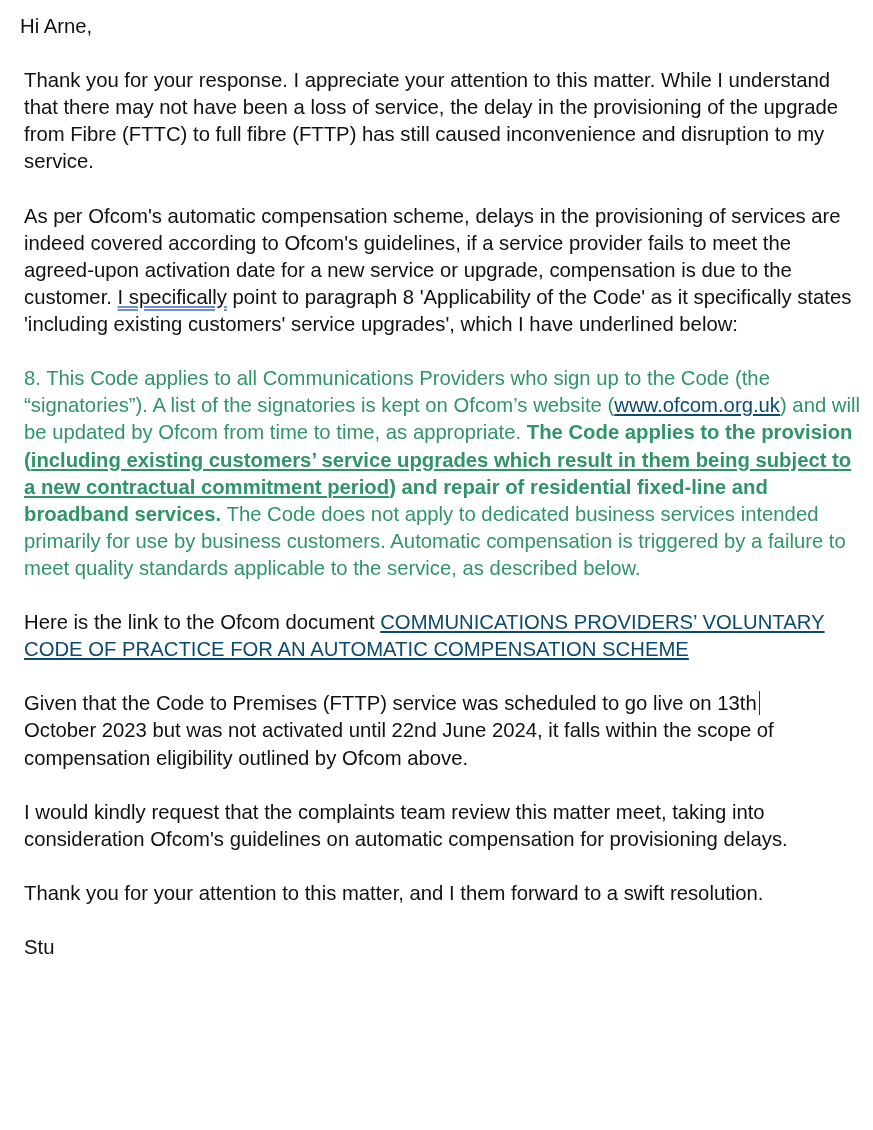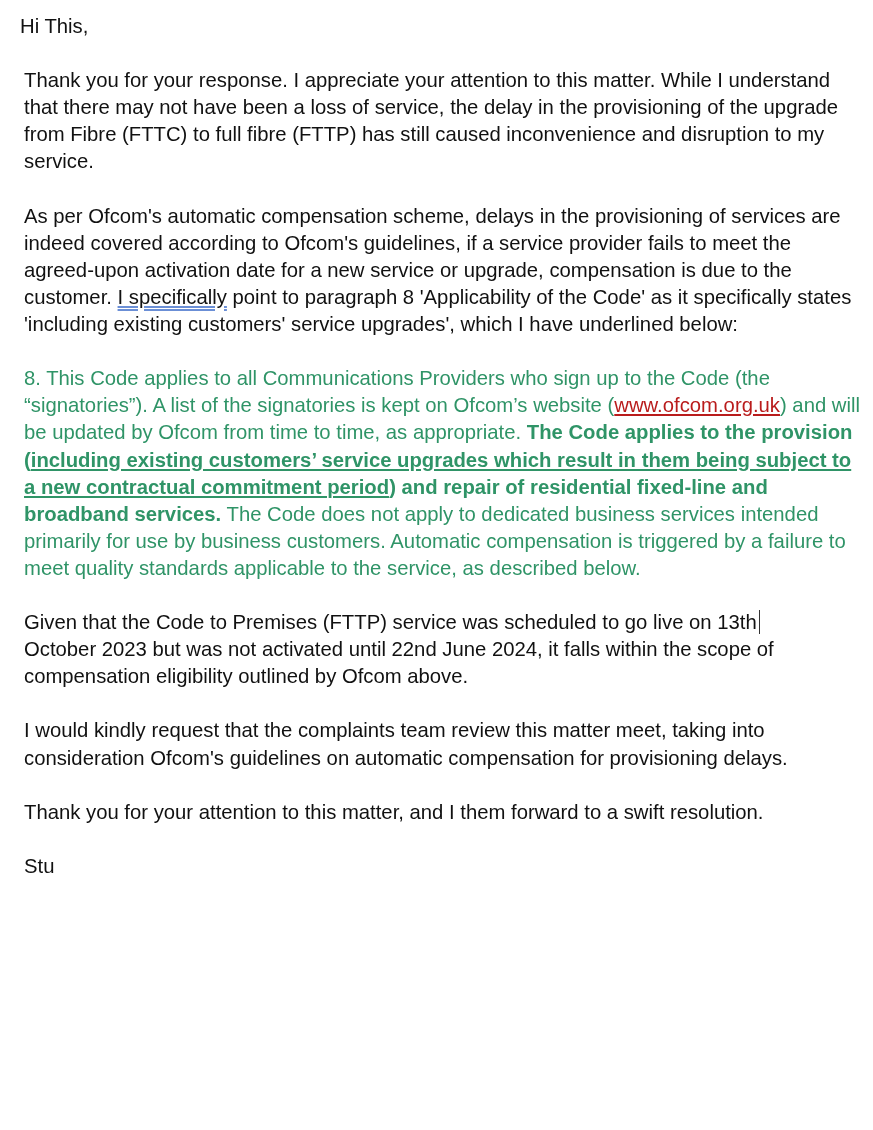--- a/index.html
+++ b/index.html
@@ -7,36 +7,37 @@
     width: 873px; height: 1130px; overflow: hidden;
     font-family: "Liberation Sans", "DejaVu Sans", sans-serif;
     font-size: 20.3px; line-height: 27.1px; color: #111111;
   }
   .doc { position: absolute; left: 20px; top: 13px; width: 845px; }
   p { margin: 0 0 27.1px 0; }
   .ind { padding-left: 4px; }
   .green { color: #2f9467; }
   .green b { font-weight: bold; }
   .green u { text-decoration: underline; text-decoration-color: #2f9467; }
-  a.link { color: #b91c1c; text-decoration: underline; }
+  a.link { color: #0c4a6e; text-decoration: underline; }
   .spell { text-decoration: underline; text-decoration-color: #6b8fd6; text-decoration-style: double; }
   .caret { display: inline-block; width: 1px; height: 24px; background: #333; vertical-align: -5px; margin-left: 2px; }
 </style>
 </head>
 <body>
 
 <div class="doc">
-  <p>Hi This,</p>
+  <p>Hi Arne,</p>
 
   <p class="ind">Thank you for your response. I appreciate your attention to this matter. While I understand that there may not have been a loss of service, the delay in the provisioning of the upgrade from Fibre (FTTC) to full fibre (FTTP) has still caused inconvenience and disruption to my service.</p>
 
   <p class="ind"><span>As per Ofcom's automatic compensation scheme, delays in the provisioning of services are indeed covered according to Ofcom's guidelines, if a service provider fails to meet the agreed-upon activation date for a new service or upgrade, compensation is due to the customer. </span><span class="spell">I  specifically</span><span> point to paragraph 8 'Applicability of the Code' as it specifically states 'including existing customers' service upgrades', which I have underlined below:</span></p>
 
   <p class="green ind"><span>8. This Code applies to all Communications Providers who sign up to the Code (the “signatories”). A list of the signatories is kept on Ofcom’s website (</span><a class="link" href="#">www.ofcom.org.uk</a><span>) and will be updated by Ofcom from time to time, as appropriate. </span><b><span>The Code applies to the provision (</span><u>including existing customers’ service upgrades which result in them being subject to a new contractual commitment period</u><span>) and repair of residential fixed-line and broadband services.</span></b><span> The Code does not apply to dedicated business services intended primarily for use by business customers. Automatic compensation is triggered by a failure to meet quality standards applicable to the service, as described below.</span></p>
 
+  <p class="ind"><span>Here is the link to the Ofcom document </span><a class="link" href="#">COMMUNICATIONS PROVIDERS’ VOLUNTARY CODE OF PRACTICE FOR AN AUTOMATIC COMPENSATION SCHEME</a></p>
 
   <p class="ind"><span>Given that the Code to Premises (FTTP) service was scheduled to go live on 13th</span><span class="caret"></span><br><span>October 2023 but was not activated until 22nd June 2024, it falls within the scope of compensation eligibility outlined by Ofcom above.</span></p>
 
 
   <p class="ind">I would kindly request that the complaints team review this matter meet, taking into consideration Ofcom's guidelines on automatic compensation for provisioning delays.</p>
 
   <p class="ind">Thank you for your attention to this matter, and I them forward to a swift resolution.</p>
 
   <p class="ind">Stu</p>
 </div>

